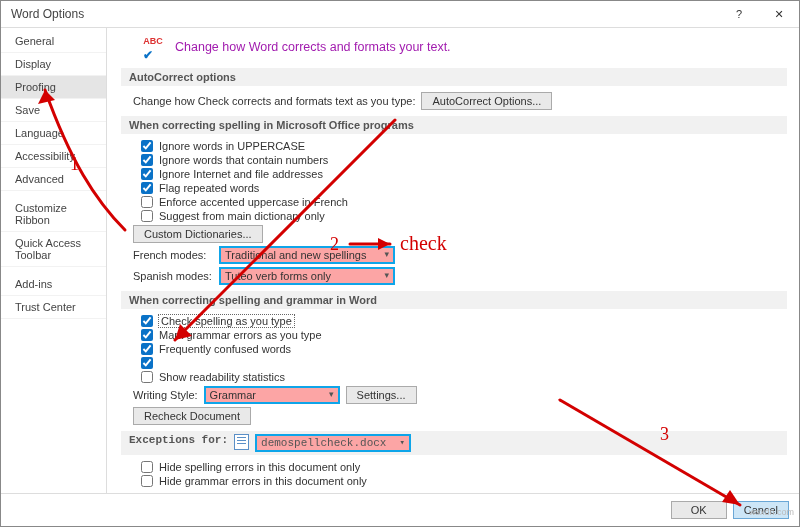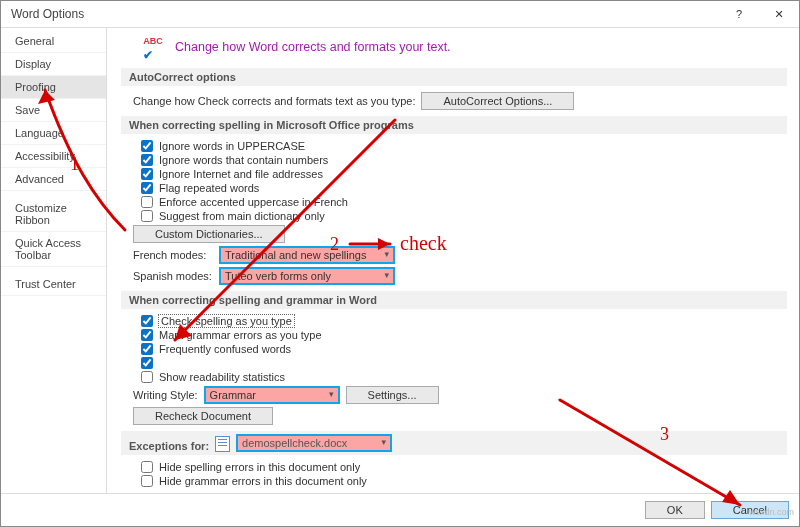--- a/index.html
+++ b/index.html
@@ -78,21 +78,21 @@
     background: #f1f1f1;
     padding: 3px 8px;
     font-weight: bold;
     color: #555;
     margin: 6px 0 6px 0;
   }
   .row { display: flex; align-items: center; gap: 6px; margin: 3px 0 3px 12px; }
   .btn-classic {
     background: #e9e9e9;
     border: 1px solid #aaa;
-    padding: 2px 21px;
+    padding: 2px 10px;
     font-size: 11px;
     color: #333;
     cursor: default;
   }
   .dropdown {
     border: 2px solid #0ea5e9;
     background: #fca5a5;
     padding: 1px 18px 1px 4px;
     font-size: 11px;
     position: relative;
@@ -172,20 +172,21 @@
       <div class="side-item">Display</div>
       <div class="side-item selected">Proofing</div>
       <div class="side-item">Save</div>
       <div class="side-item">Language</div>
       <div class="side-item">Accessibility</div>
       <div class="side-item">Advanced</div>
       <div class="side-sep"></div>
       <div class="side-item">Customize Ribbon</div>
       <div class="side-item">Quick Access Toolbar</div>
       <div class="side-sep"></div>
+      <div class="side-item">Add-ins</div>
       <div class="side-item">Trust Center</div>
     </div>
 
     <div class="main">
 
       <div class="header-row">
         <div class="abc-icon">ABC<span class="ck">✔</span></div>
         <span class="htext">Change how Word corrects and formats your text.</span>
       </div>
 
@@ -260,21 +261,21 @@
 
       <div class="row" style="margin-top:3px;">
         <span>Writing Style:</span>
         <span class="dropdown" style="min-width:110px;">Grammar</span>
         <button class="btn-classic"><span>Settings...</span></button>
       </div>
       <div class="row">
         <button class="btn-classic"><span>Recheck Document</span></button>
       </div>
 
-      <div class="section-head" style="display:flex;align-items:flex-end;gap:6px;">
+      <div class="section-head" style="display:flex;align-items:flex-start;gap:6px;font-family:Liberation Mono, monospace;">
         <span>Exceptions for:</span>
         <span class="docicon"></span>
         <span class="dropdown" style="min-width:130px;font-weight:normal;">demospellcheck.docx</span>
       </div>
       <div class="cb-row">
           <input type="checkbox" style="">
           <label>Hide spelling errors in this document only</label>
         </div>
       <div class="cb-row">
           <input type="checkbox" style="">

